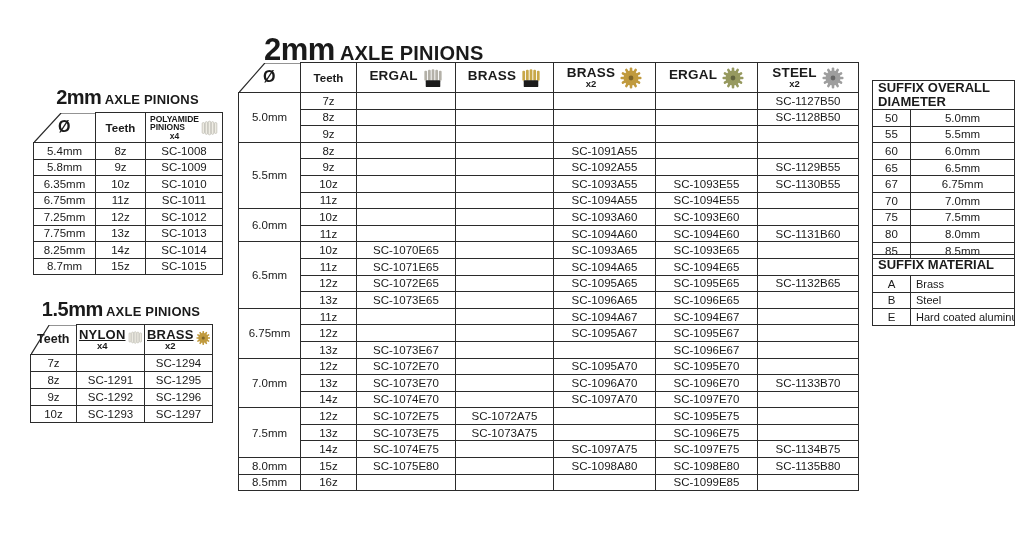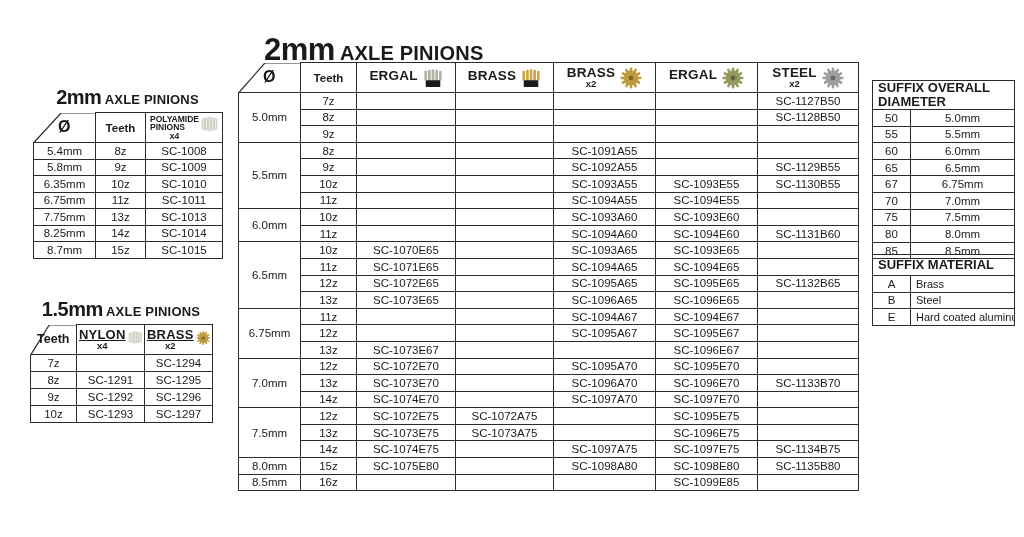--- a/index.html
+++ b/index.html
@@ -34,21 +34,21 @@
   .main-tbl tbody tr{height:16.6px;}
   .main-tbl th .sym{font-size:16px;}
   .hwrap{display:flex;align-items:flex-start;justify-content:center;gap:5px;}
   .hstack{display:flex;flex-direction:column;line-height:11px;justify-content:center;}
   .hstack .qty{font-size:9.5px;font-weight:bold;}
   .hlbl{font-size:13.5px;font-weight:bold;letter-spacing:0.2px;}
 
   .lt-tbl thead tr{height:30px;}
   .lt-tbl tbody tr{height:16.5px;}
   .lt-tbl th .sym{font-size:16px;}
-  .poly-head{display:flex;align-items:flex-start;justify-content:center;gap:2px;}
+  .poly-head{display:flex;align-items:center;justify-content:center;gap:2px;}
   .poly-lines{display:flex;flex-direction:column;line-height:8.5px;font-size:8.5px;font-weight:bold;text-align:left;}
   .poly-lines .qty{text-align:center;font-size:8.5px;}
 
   .lb-tbl thead tr{height:30px;}
   .lb-tbl tbody tr{height:17px;}
   .lb-tbl .hlbl{font-size:13px;text-decoration:underline;}
 
   .suffix-tbl thead th{text-align:left;padding-left:5px;font-size:13px;line-height:14px;}
   .suffix-tbl thead tr{height:23px;}
   .suffix-tbl tbody tr{height:16.6px;}
@@ -115,20 +115,25 @@
           </tr>
           <tr>
             <td>6.35mm</td>
             <td>10z</td>
             <td>SC-1010</td>
           </tr>
           <tr>
             <td>6.75mm</td>
             <td>11z</td>
             <td>SC-1011</td>
+          </tr>
+          <tr>
+            <td>7.25mm</td>
+            <td>12z</td>
+            <td>SC-1012</td>
           </tr>
           <tr>
             <td>7.75mm</td>
             <td>13z</td>
             <td>SC-1013</td>
           </tr>
           <tr>
             <td>8.25mm</td>
             <td>14z</td>
             <td>SC-1014</td>

